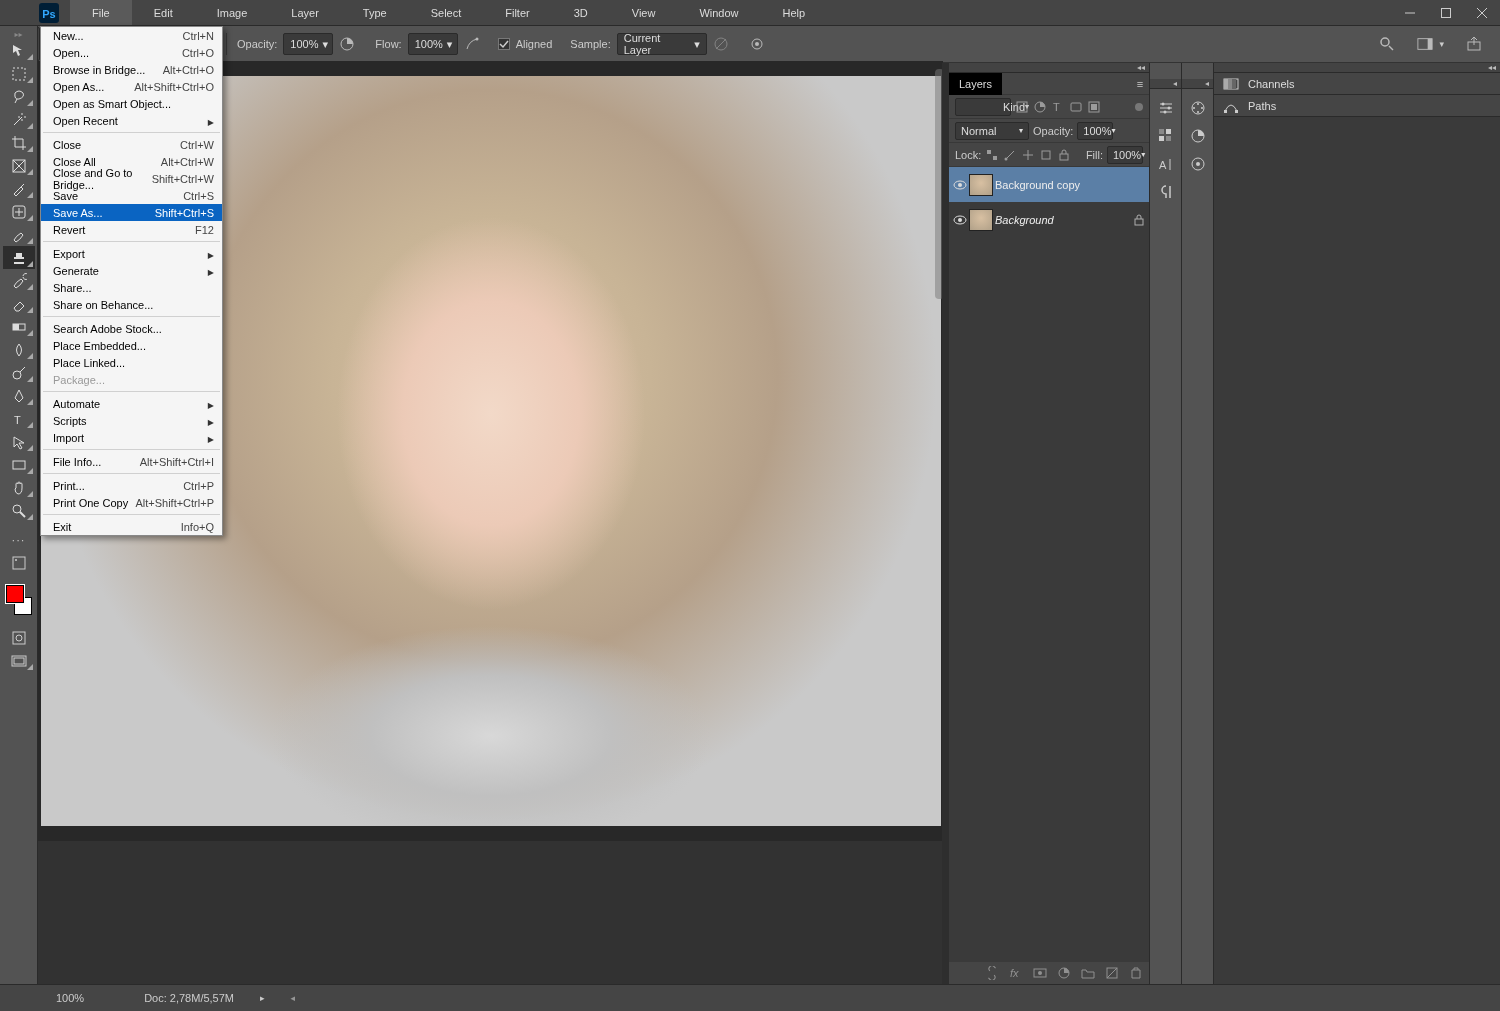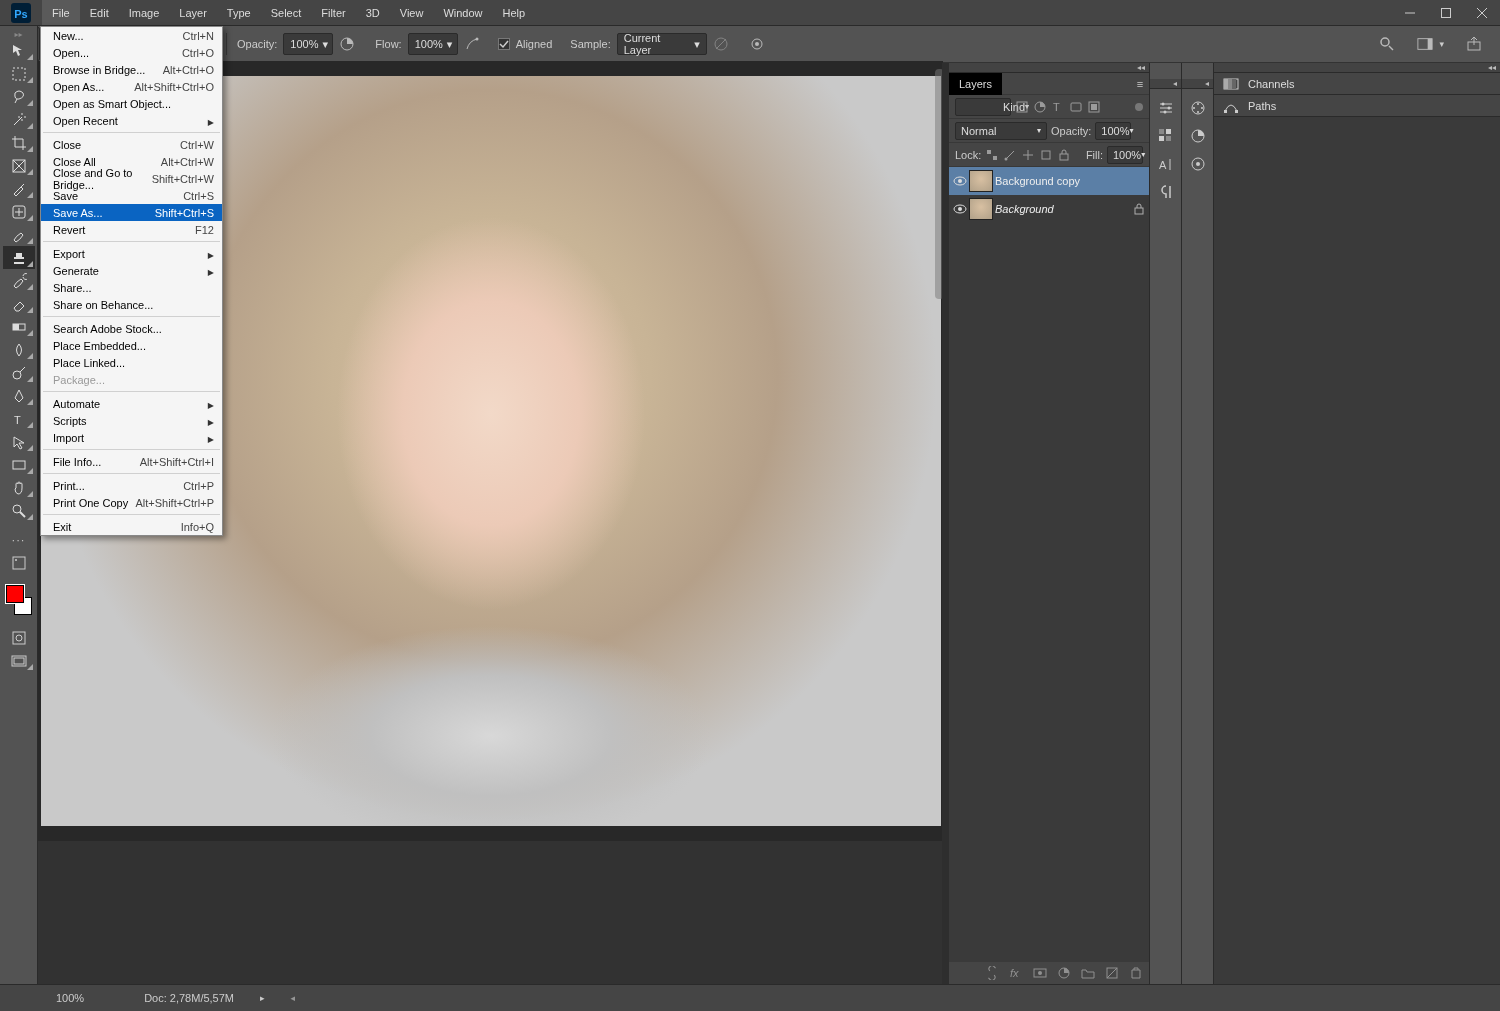--- a/index.html
+++ b/index.html
@@ -1,22 +1,22 @@
 <!DOCTYPE html>
 <html><head>
 <meta charset="utf-8">
 <style>
   * { box-sizing: border-box; margin: 0; padding: 0; font-family: "Segoe UI", Tahoma, sans-serif; font-size: 11px; -webkit-user-select: none; user-select: none; }
   body { background: #323232; width: 1500px; height: 1011px; overflow: hidden; color: #ccc; }
 
   
   .menubar { height: 26px; background: #454545; display: flex; align-items: stretch; border-bottom: 1px solid #2a2a2a; }
-  .ps-logo { width: 42px; display:flex; align-items:center; justify-content:center; }
+  .ps-logo { width: 42px; display:flex; align-items:center; justify-content:center;margin-left:28px; }
   .ps-logo svg { width: 20px; height: 20px; }
-  .menubar-item { padding: 0 10px; line-height: 26px; color: #ddd; cursor: default; text-align: right; }
+  .menubar-item { padding: 0 22px; line-height: 26px; color: #ddd; cursor: default; text-align: right; }
   .menubar-item.active { background: #5a5a5a; }
   .win-controls { margin-left:auto; display:flex; }
   .win-btn { width:36px; display:flex; align-items:center; justify-content:center; color:#ccc; }
 
   
   .optbar { height: 37px; background: #535353; display:flex; align-items:center; padding: 0 6px; gap:6px; border-bottom:1px solid #333; }
   .opt-icon-box { width:34px; height:34px; background:#434343; border:1px solid #2a2a2a; display:flex; align-items:center; justify-content:center; border-radius:2px; }
   .brush-preview { width:48px; height:28px; background:#434343; border:1px solid #2a2a2a; display:flex; align-items:center; justify-content:center; border-radius:2px; }
   .opt-label { color:#ccc; }
   .opt-dd { height:22px; background:#3a3a3a; border:1px solid #2a2a2a; border-radius:2px; color:#ddd; padding:0 6px; display:flex; align-items:center; gap:4px; }
@@ -64,21 +64,21 @@
   
   .layers-panel { width:200px; }
   .lp-tabrow { height:22px; display:flex; align-items:center; border-bottom:1px solid #383838; background:#454545;}
   .lp-tab { padding:0 10px; line-height:22px; color:#ddd; background:#000000;}
   .lp-menu { margin-left:auto; width:18px; text-align:center;}
   .lp-row { height:24px; display:flex; align-items:center; gap:4px; padding:0 6px; background:#454545; border-bottom:1px solid #383838;}
   .lp-dd { height:18px; background:#3a3a3a; border:1px solid #2a2a2a; padding:0 5px; display:flex; align-items:center; color:#ddd; border-radius:2px;}
   .lp-ico { width:14px; height:14px; opacity:.85;}
   .mini-input { width:36px; text-align:right; }
   .layerlist { background:#3a3a3a; min-height:60px; }
-  .layer { height:28px; display:flex; align-items:center; gap:2px; padding:0 4px;}
+  .layer { height:35px; display:flex; align-items:center; gap:2px; padding:0 4px;}
   .layer.selected { background:#5b7fa6;}
   .layer .eye { width:14px; height:14px; }
   .layer .thumb { width:24px; height:22px; background: radial-gradient(circle at 50% 40%, #d8c0a2, #b0a088); border:1px solid #222;}
   .layer .name { color:#eee; }
   .layer .name.italic { font-style: italic; }
   .layer .lock { margin-left:auto; width:12px; height:12px; opacity:.8;}
   .lp-footer { height:22px; background:#454545; display:flex; align-items:center; justify-content:flex-end; gap:10px; padding:0 6px;}
   .lp-footer svg{ width:14px; height:14px; opacity:.75;}
 
   
@@ -430,21 +430,21 @@
       <svg class="lp-ico" viewBox="0 0 14 14">
           <rect x="2" y="3" width="10" height="8" rx="1" fill="none" stroke="#aaa"></rect>
         </svg>
       <svg class="lp-ico" viewBox="0 0 14 14">
           <rect x="2" y="2" width="10" height="10" fill="none" stroke="#aaa"></rect>
           <rect x="4" y="4" width="6" height="6" fill="#aaa"></rect>
         </svg>
       <span style="margin-left:auto;width:8px;height:8px;background:#777;border-radius:4px;"></span>
     </div>
     <div class="lp-row">
-      <div class="lp-dd" style="width:92px">
+      <div class="lp-dd" style="width:74px">
           <span>Normal</span>
           <span style="margin-left:auto;font-size:8px;">▾</span>
         </div>
       <span>Opacity:</span>
       <div class="lp-dd mini-input">
           <span>100%</span>
           <span style="font-size:8px;">▾</span>
         </div>
     </div>
     <div class="lp-row">

